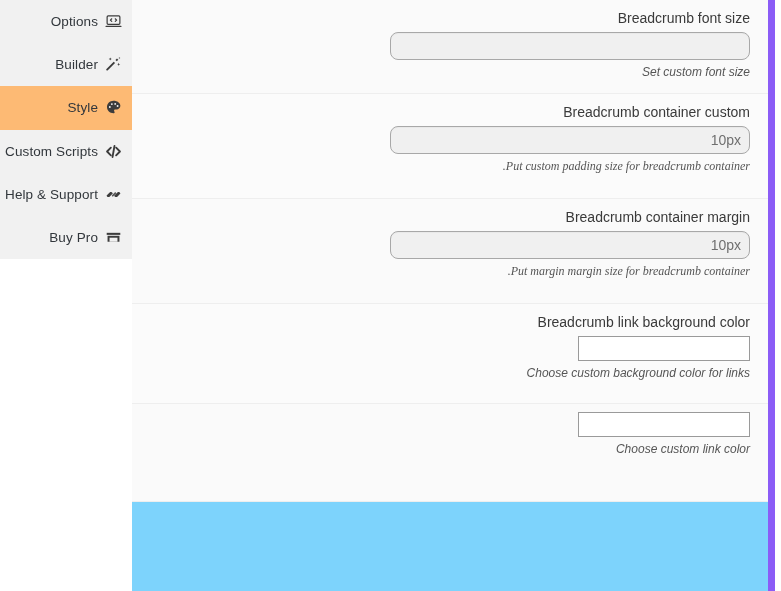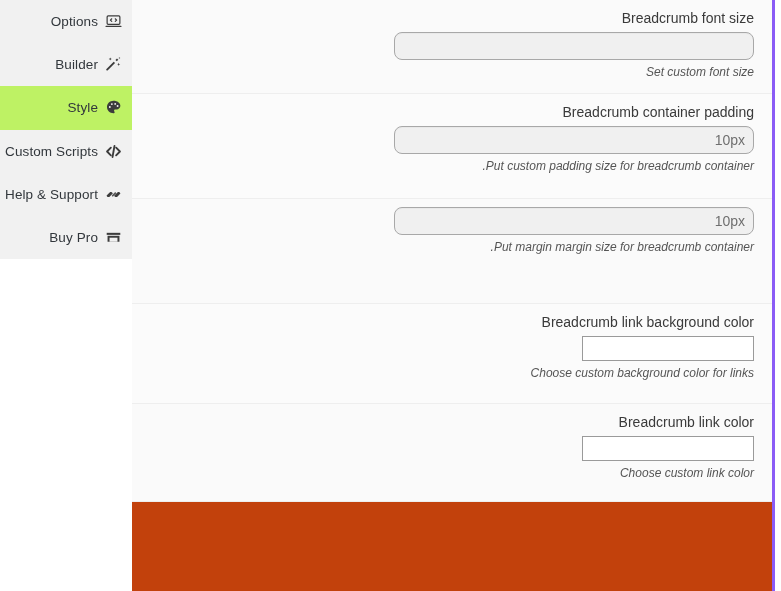--- a/index.html
+++ b/index.html
@@ -37,21 +37,21 @@
     height: 43.2px;
     display: flex;
     align-items: center;
     justify-content: flex-end;
     padding-right: 10px;
     box-sizing: border-box;
     background: #f1f1f1;
     cursor: pointer;
   }
   .nav-item.active {
-    background: #bef264;
+    background: #fdba74;
   }
   .nav-label {
     font-size: 13.5px;
     color: #32373c;
     letter-spacing: .1px;
     white-space: nowrap;
   }
   .nav-icon {
     margin-left: 7px;
     width: 17px;
@@ -64,22 +64,22 @@
   }
   .nav-icon svg { display: block; }
 
   
   #content {
     position: absolute;
     left: 132px;
     top: 0;
     width: 643px;
     height: 591px;
-    background: #c2410c;
-    border-right: 3px solid #8b5cf6;
+    background: #7dd3fc;
+    border-right: 7px solid #8b5cf6;
     box-sizing: border-box;
   }
 
   .field-row {
     position: relative;
     box-sizing: border-box;
     border-bottom: 1px solid #eeeeee;
     background: #fafafa;
     padding: 8px 18px 9px 14px;
     text-align: right;
@@ -143,21 +143,21 @@
   .field-desc {
     display: block;
     font-size: 12px;
     line-height: 18px;
     font-style: italic;
     color: #555555;
     text-align: right;
     white-space: nowrap;
   }
   .field-desc.ltr { direction: ltr; }
-  .field-desc.rtl { direction: ltr; }
+  .field-desc.rtl { direction: ltr; font-family: Liberation Serif, serif; }
 
   
   .r1 { height: 94px; }
   .r2 { height: 105px; }
   .r3 { height: 105px; }
   .r4 { height: 100px; }
   .r5 { height: 98px; }
   .r6 { height: 89px; border-bottom: none; }
 </style>
 </head>
@@ -243,44 +243,44 @@
 
     <div class="field-row r1">
       <label class="field-label">Breadcrumb font size</label>
       <span class="field-control">
         <input class="text-input" type="text" placeholder="" style="">
       </span>
       <span class="field-desc ltr">Set custom font size</span>
     </div>
 
     <div class="field-row alt r2">
-      <label class="field-label">Breadcrumb container padding</label>
+      <label class="field-label">Breadcrumb container custom</label>
       <span class="field-control">
         <input class="text-input" type="text" placeholder="10px" style="">
       </span>
       <span class="field-desc rtl">.Put custom padding size for breadcrumb container</span>
     </div>
 
     <div class="field-row r3">
+      <label class="field-label">Breadcrumb container margin</label>
       <span class="field-control">
         <input class="text-input" type="text" placeholder="10px" style="">
       </span>
       <span class="field-desc rtl">.Put margin margin size for breadcrumb container</span>
     </div>
 
     <div class="field-row alt r4">
       <label class="field-label">Breadcrumb link background color</label>
       <span class="field-control">
         <input class="color-input" type="text" placeholder="" style="">
       </span>
       <span class="field-desc ltr">Choose custom background color for links</span>
     </div>
 
     <div class="field-row r5">
-      <label class="field-label">Breadcrumb link color</label>
       <span class="field-control">
         <input class="color-input" type="text" placeholder="" style="">
       </span>
       <span class="field-desc ltr">Choose custom link color</span>
     </div>
 
 
   </section>
 </div>
 

